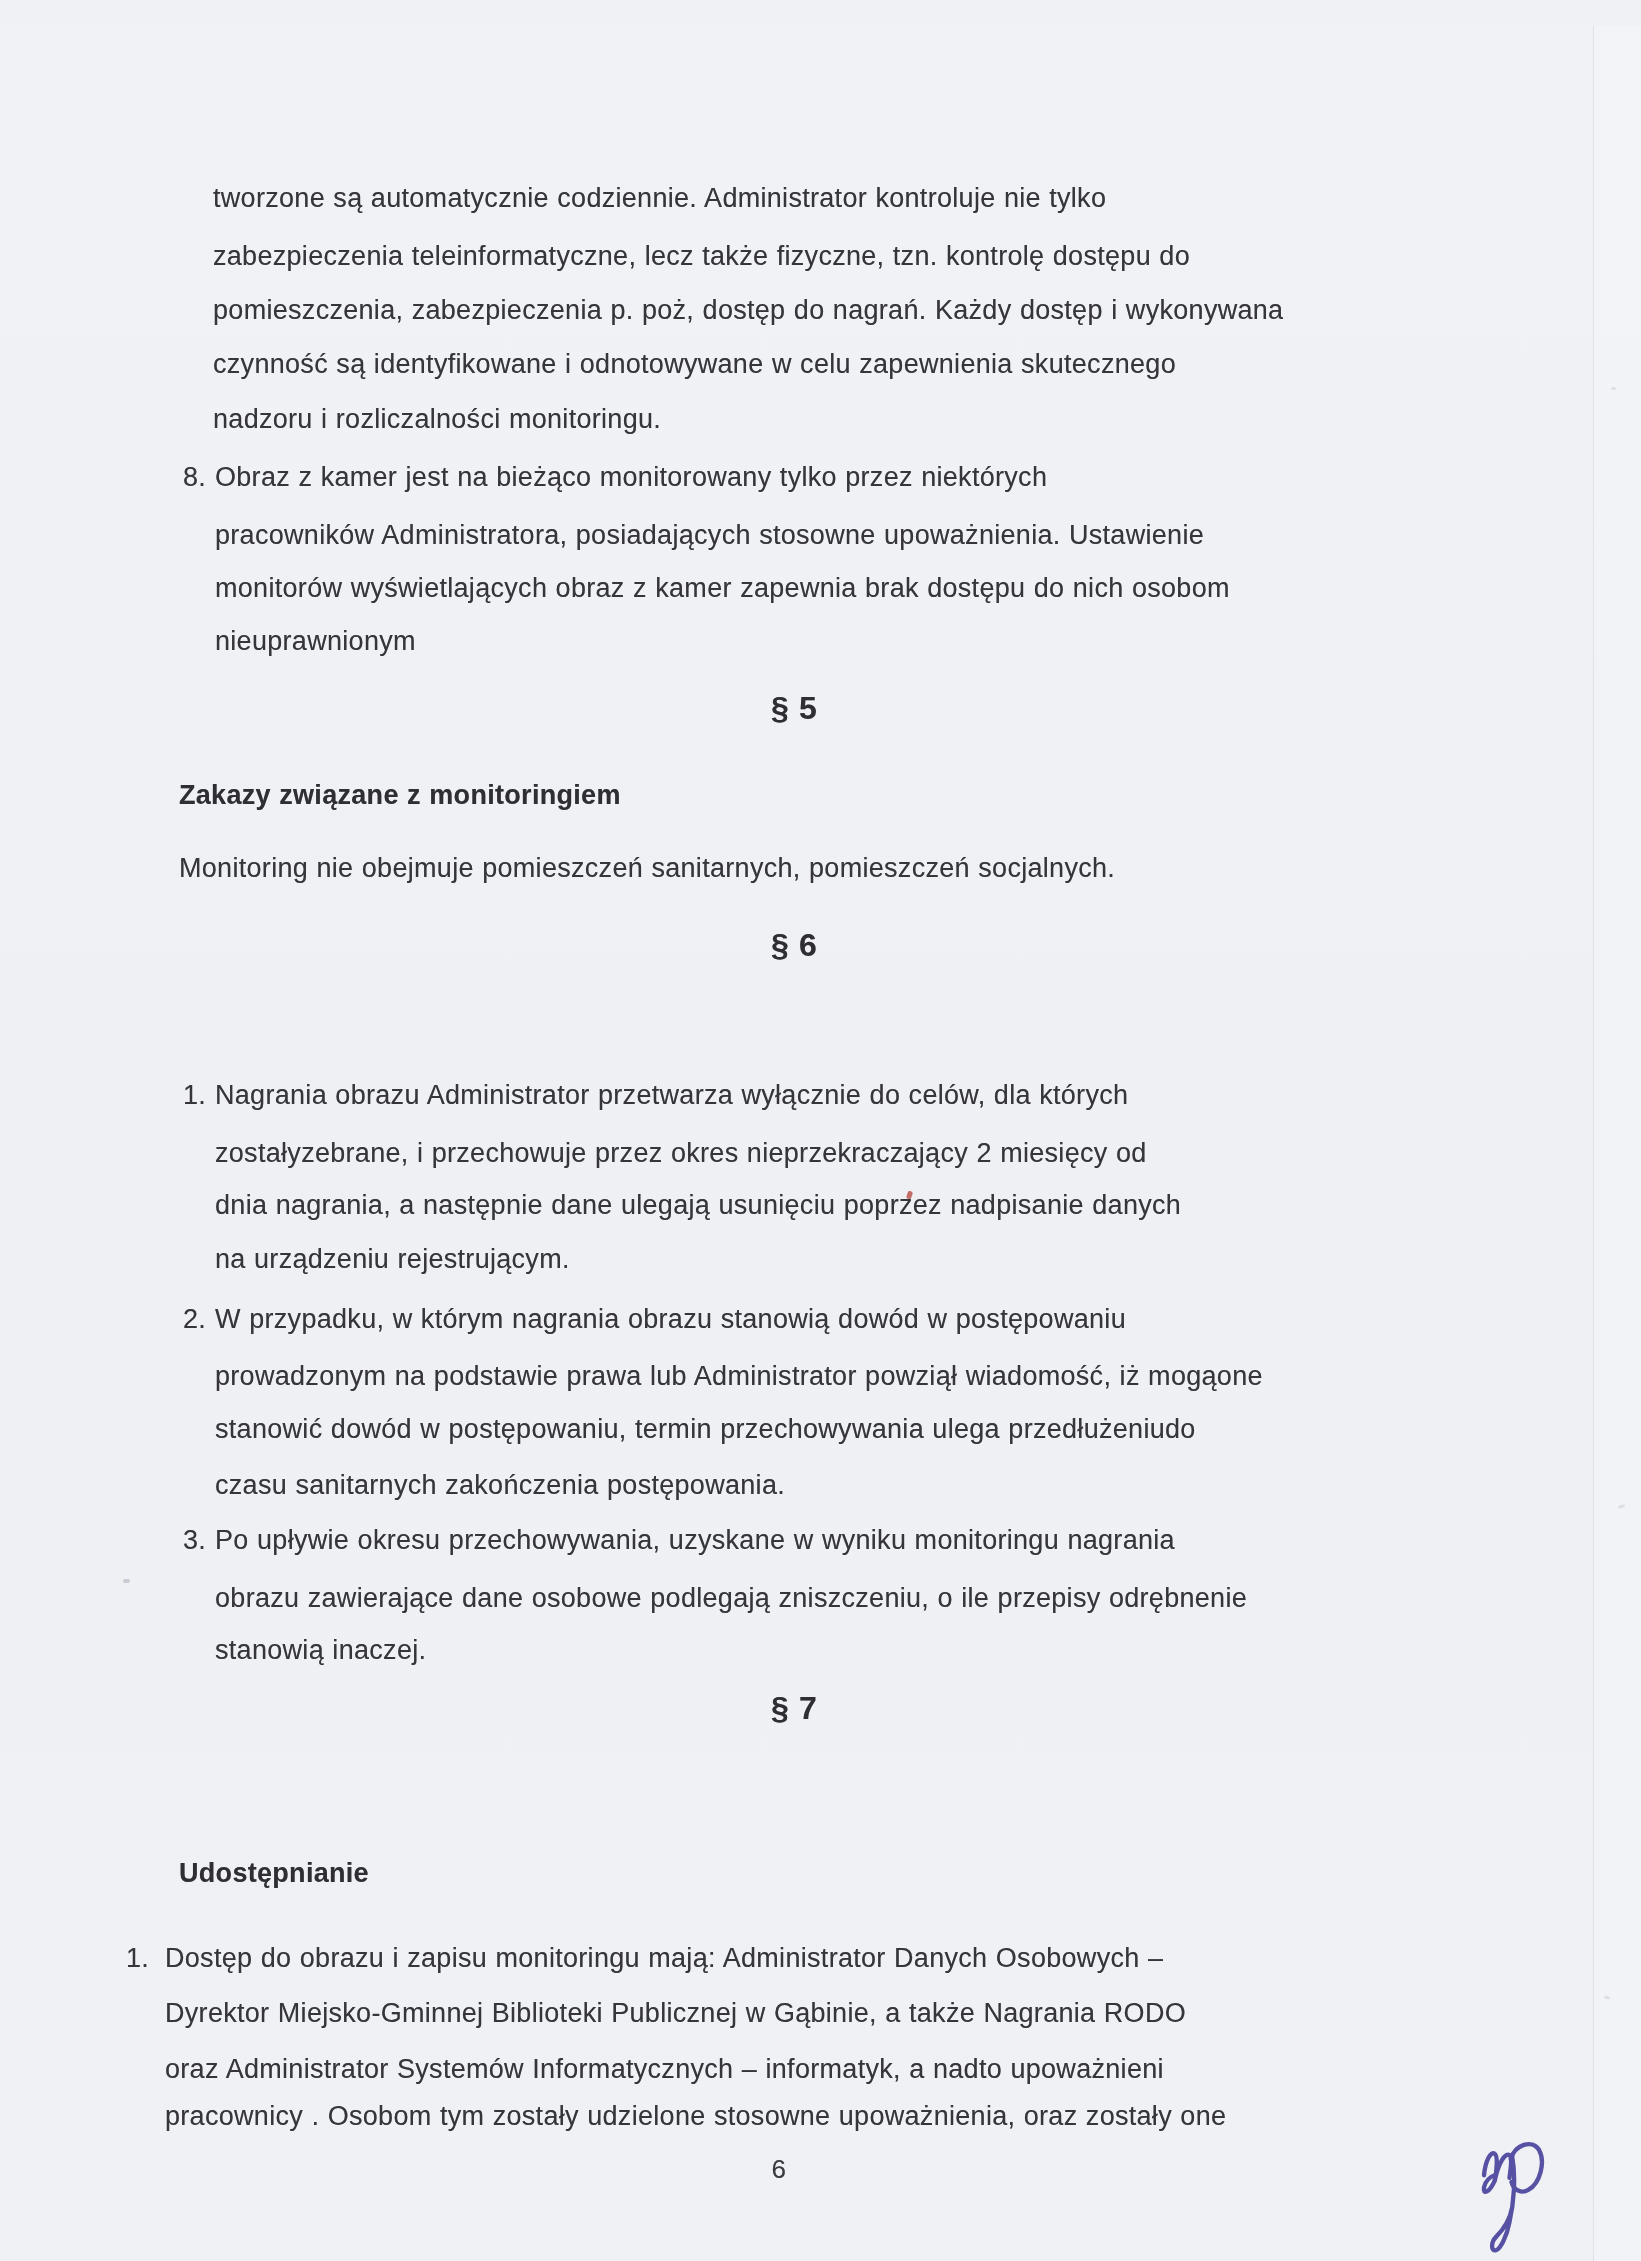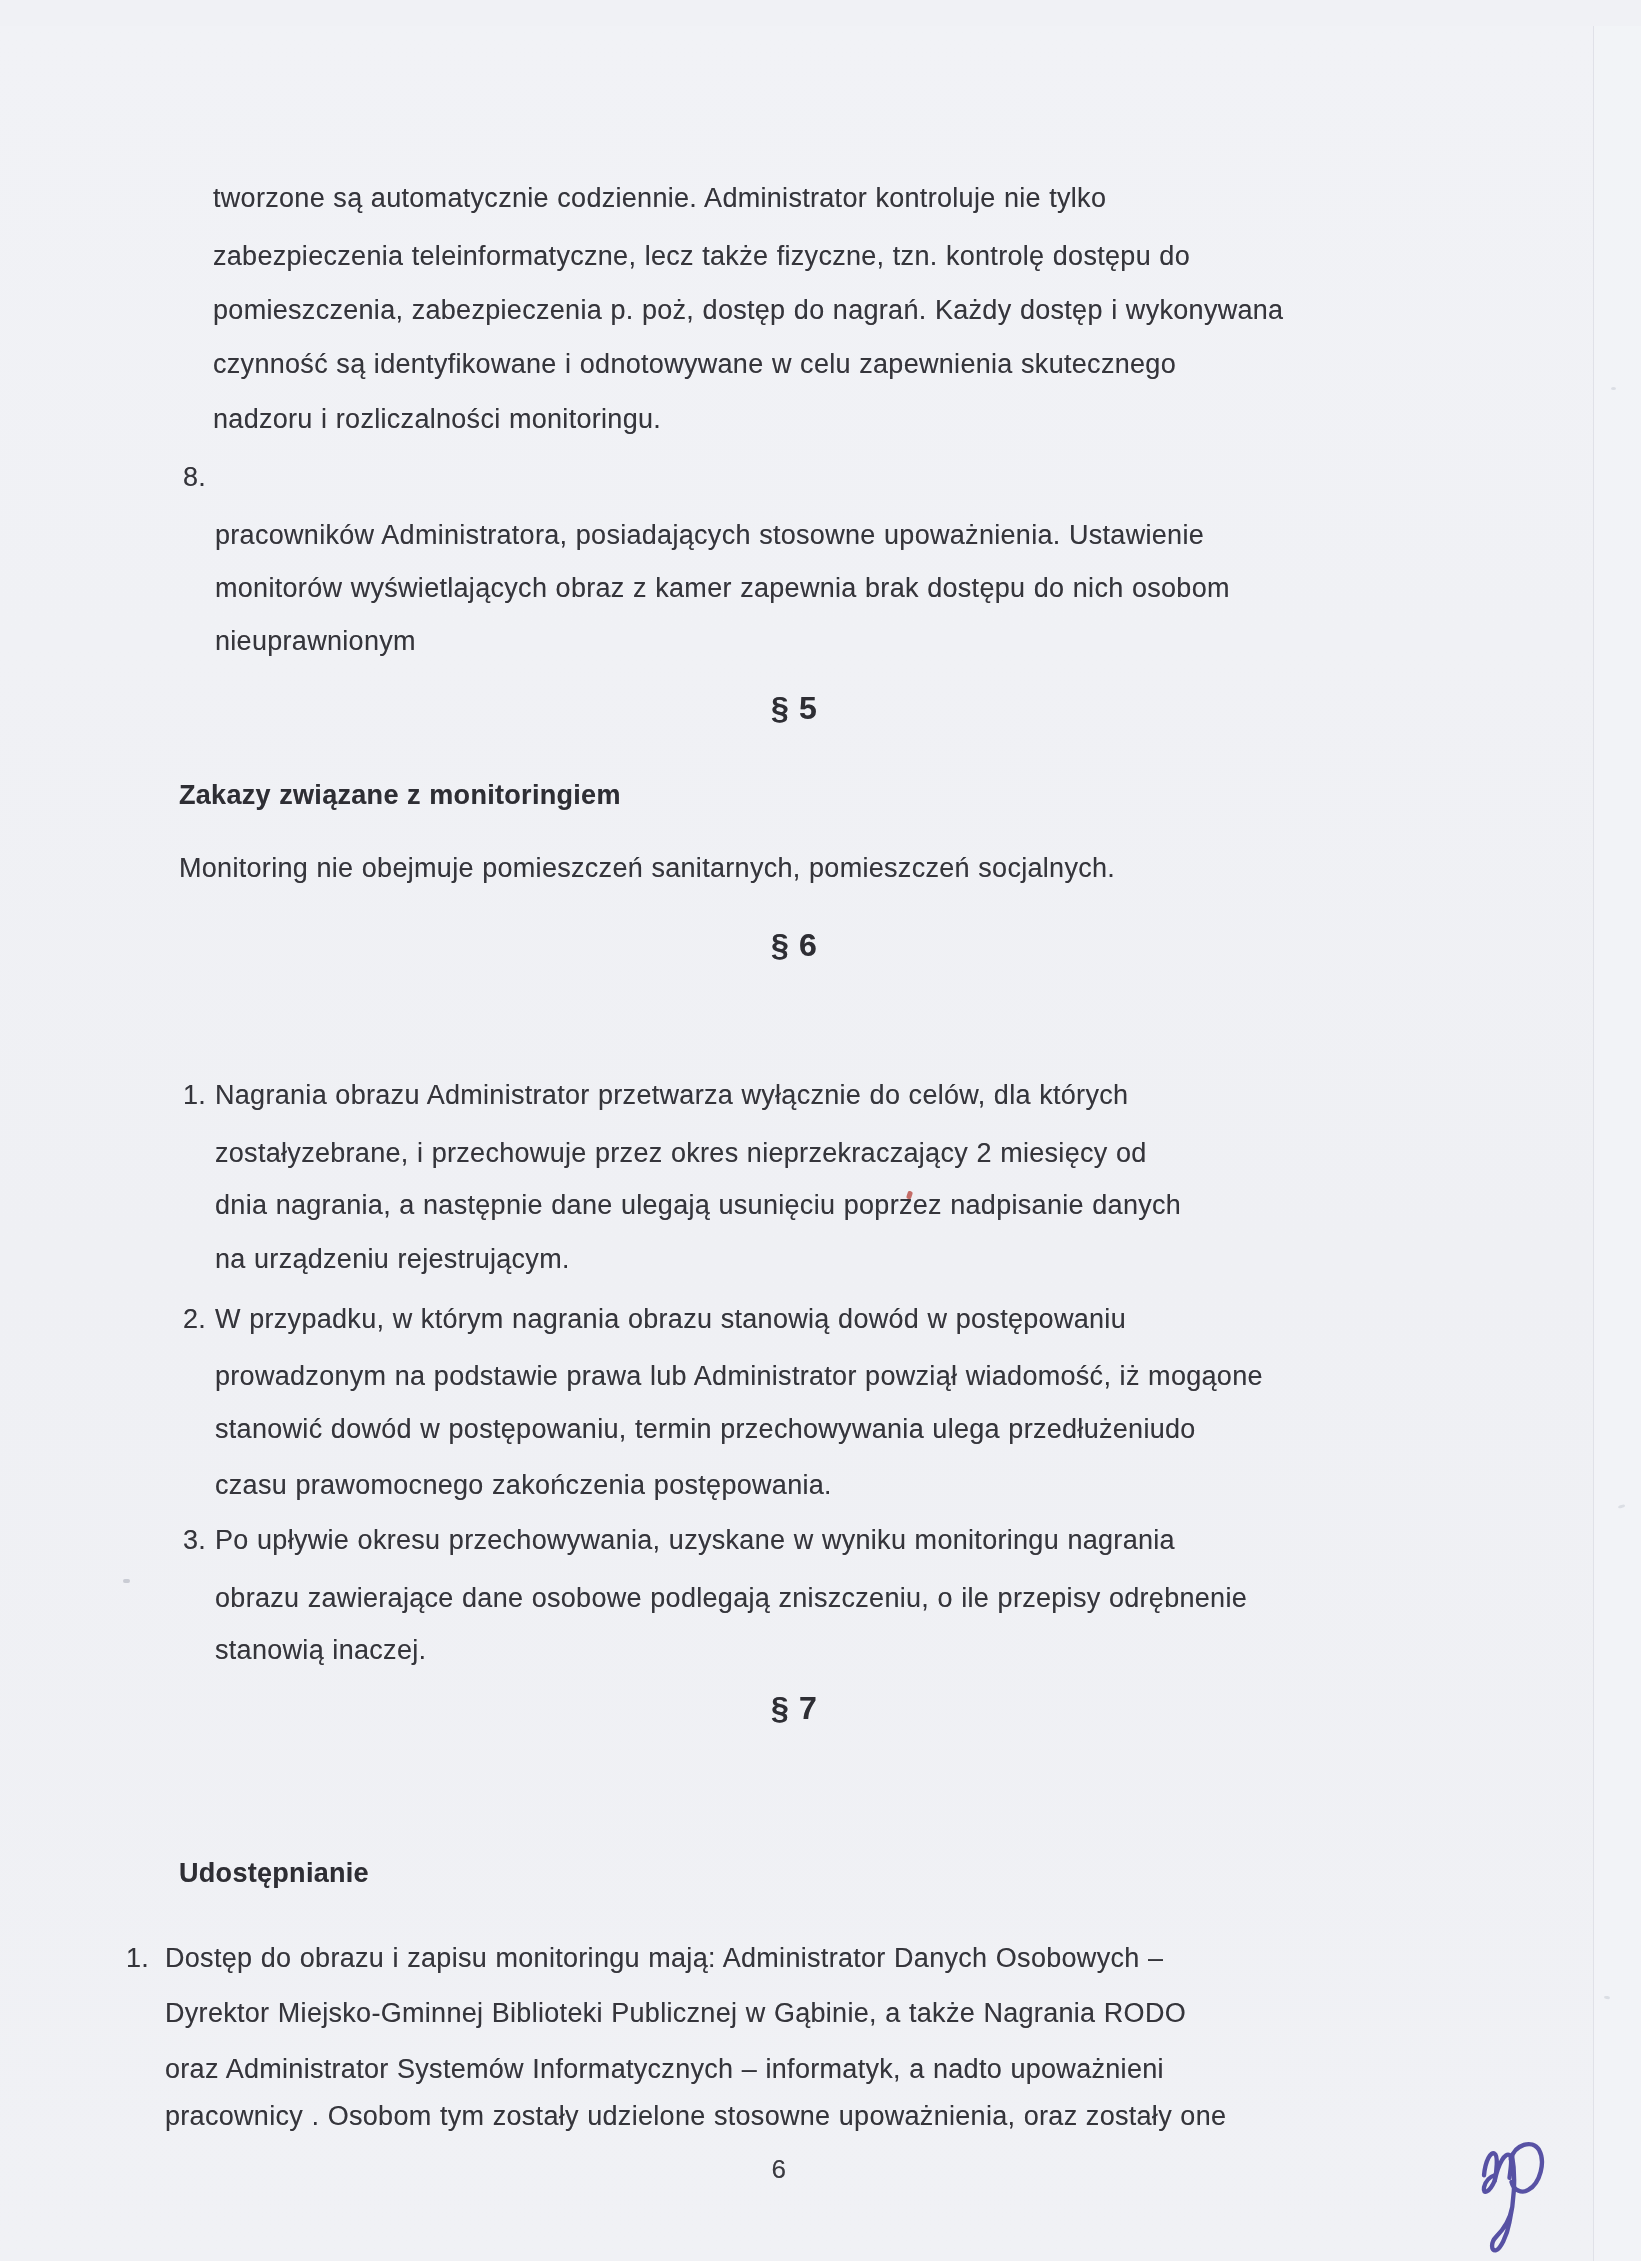--- a/index.html
+++ b/index.html
@@ -71,41 +71,42 @@
 
 <div class="page">
 
   <div class="ln x-body" style="top:155px">tworzone są automatycznie codziennie. Administrator kontroluje nie tylko</div>
   <div class="ln x-body" style="top:213px">zabezpieczenia teleinformatyczne, lecz także fizyczne, tzn. kontrolę dostępu do</div>
   <div class="ln x-body" style="top:267px">pomieszczenia, zabezpieczenia p. poż, dostęp do nagrań. Każdy dostęp i wykonywana</div>
   <div class="ln x-body" style="top:321px">czynność są identyfikowane i odnotowywane w celu zapewnienia skutecznego</div>
   <div class="ln x-body" style="top:376px">nadzoru i rozliczalności monitoringu.</div>
 
   <div class="ln x-mark" style="top:434px">8.</div>
+  <div class="ln x-item" style="top:434px">Obraz z kamer jest na bieżąco monitorowany tylko przez niektórych</div>
   <div class="ln x-item" style="top:492px">pracowników Administratora, posiadających stosowne upoważnienia. Ustawienie</div>
   <div class="ln x-item" style="top:545px">monitorów wyświetlających obraz z kamer zapewnia brak dostępu do nich osobom</div>
   <div class="ln x-item" style="top:598px">nieuprawnionym</div>
 
   <div class="ln center-mark" style="top:665px">§ 5</div>
   <div class="ln x-head bold" style="top:752px">Zakazy związane z monitoringiem</div>
   <div class="ln x-head" style="top:825px">Monitoring nie obejmuje pomieszczeń sanitarnych, pomieszczeń socjalnych.</div>
 
   <div class="ln center-mark" style="top:902px">§ 6</div>
 
   <div class="ln x-mark" style="top:1052px">1.</div>
   <div class="ln x-item" style="top:1052px">Nagrania obrazu Administrator przetwarza wyłącznie do celów, dla których</div>
   <div class="ln x-item" style="top:1110px">zostałyzebrane, i przechowuje przez okres nieprzekraczający 2 miesięcy od</div>
   <div class="ln x-item" style="top:1162px">dnia nagrania, a następnie dane ulegają usunięciu poprzez nadpisanie danych</div>
   <div class="ln x-item" style="top:1216px">na urządzeniu rejestrującym.</div>
 
   <div class="ln x-mark" style="top:1276px">2.</div>
   <div class="ln x-item" style="top:1276px">W przypadku, w którym nagrania obrazu stanowią dowód w postępowaniu</div>
   <div class="ln x-item" style="top:1333px">prowadzonym na podstawie prawa lub Administrator powziął wiadomość, iż mogąone</div>
   <div class="ln x-item" style="top:1386px">stanowić dowód w postępowaniu, termin przechowywania ulega przedłużeniudo</div>
-  <div class="ln x-item" style="top:1442px">czasu prawomocnego zakończenia postępowania.</div>
+  <div class="ln x-item" style="top:1442px">czasu sanitarnych zakończenia postępowania.</div>
 
   <div class="ln x-mark" style="top:1497px">3.</div>
   <div class="ln x-item" style="top:1497px">Po upływie okresu przechowywania, uzyskane w wyniku monitoringu nagrania</div>
   <div class="ln x-item" style="top:1555px">obrazu zawierające dane osobowe podlegają zniszczeniu, o ile przepisy odrębnenie</div>
   <div class="ln x-item" style="top:1607px">stanowią inaczej.</div>
 
   <div class="ln center-mark" style="top:1665px">§ 7</div>
   <div class="ln x-head bold" style="top:1830px">Udostępnianie</div>
 
   <div class="ln x-mark2" style="top:1915px">1.</div>

